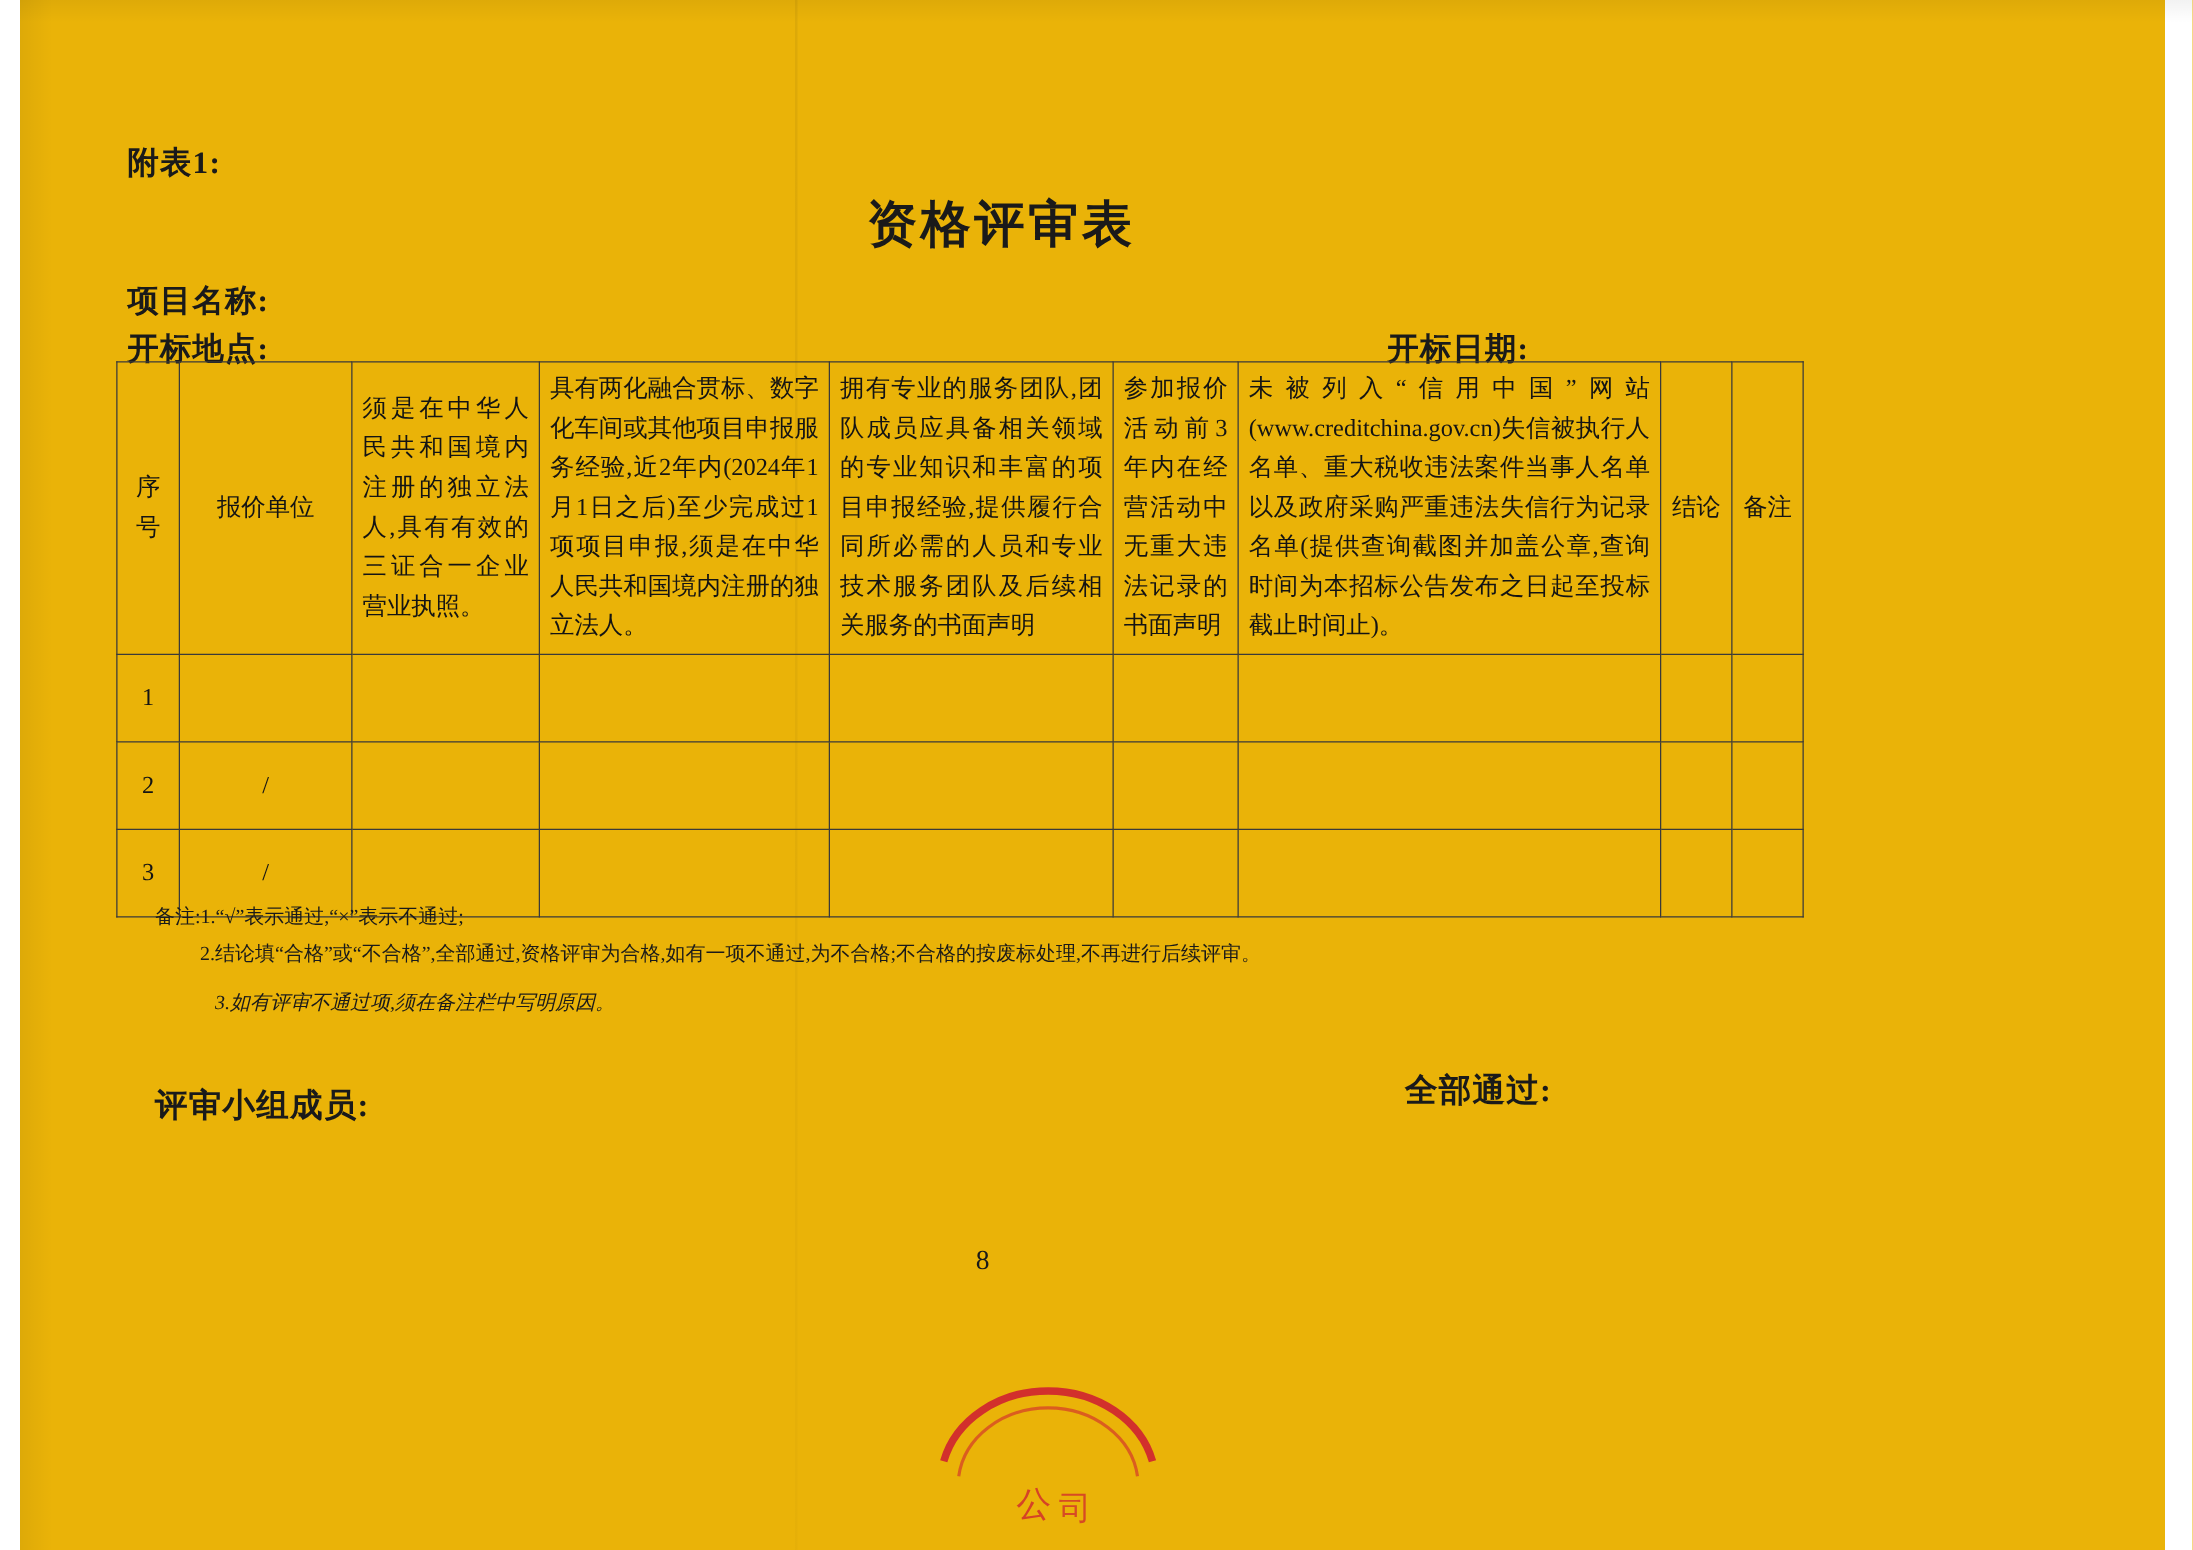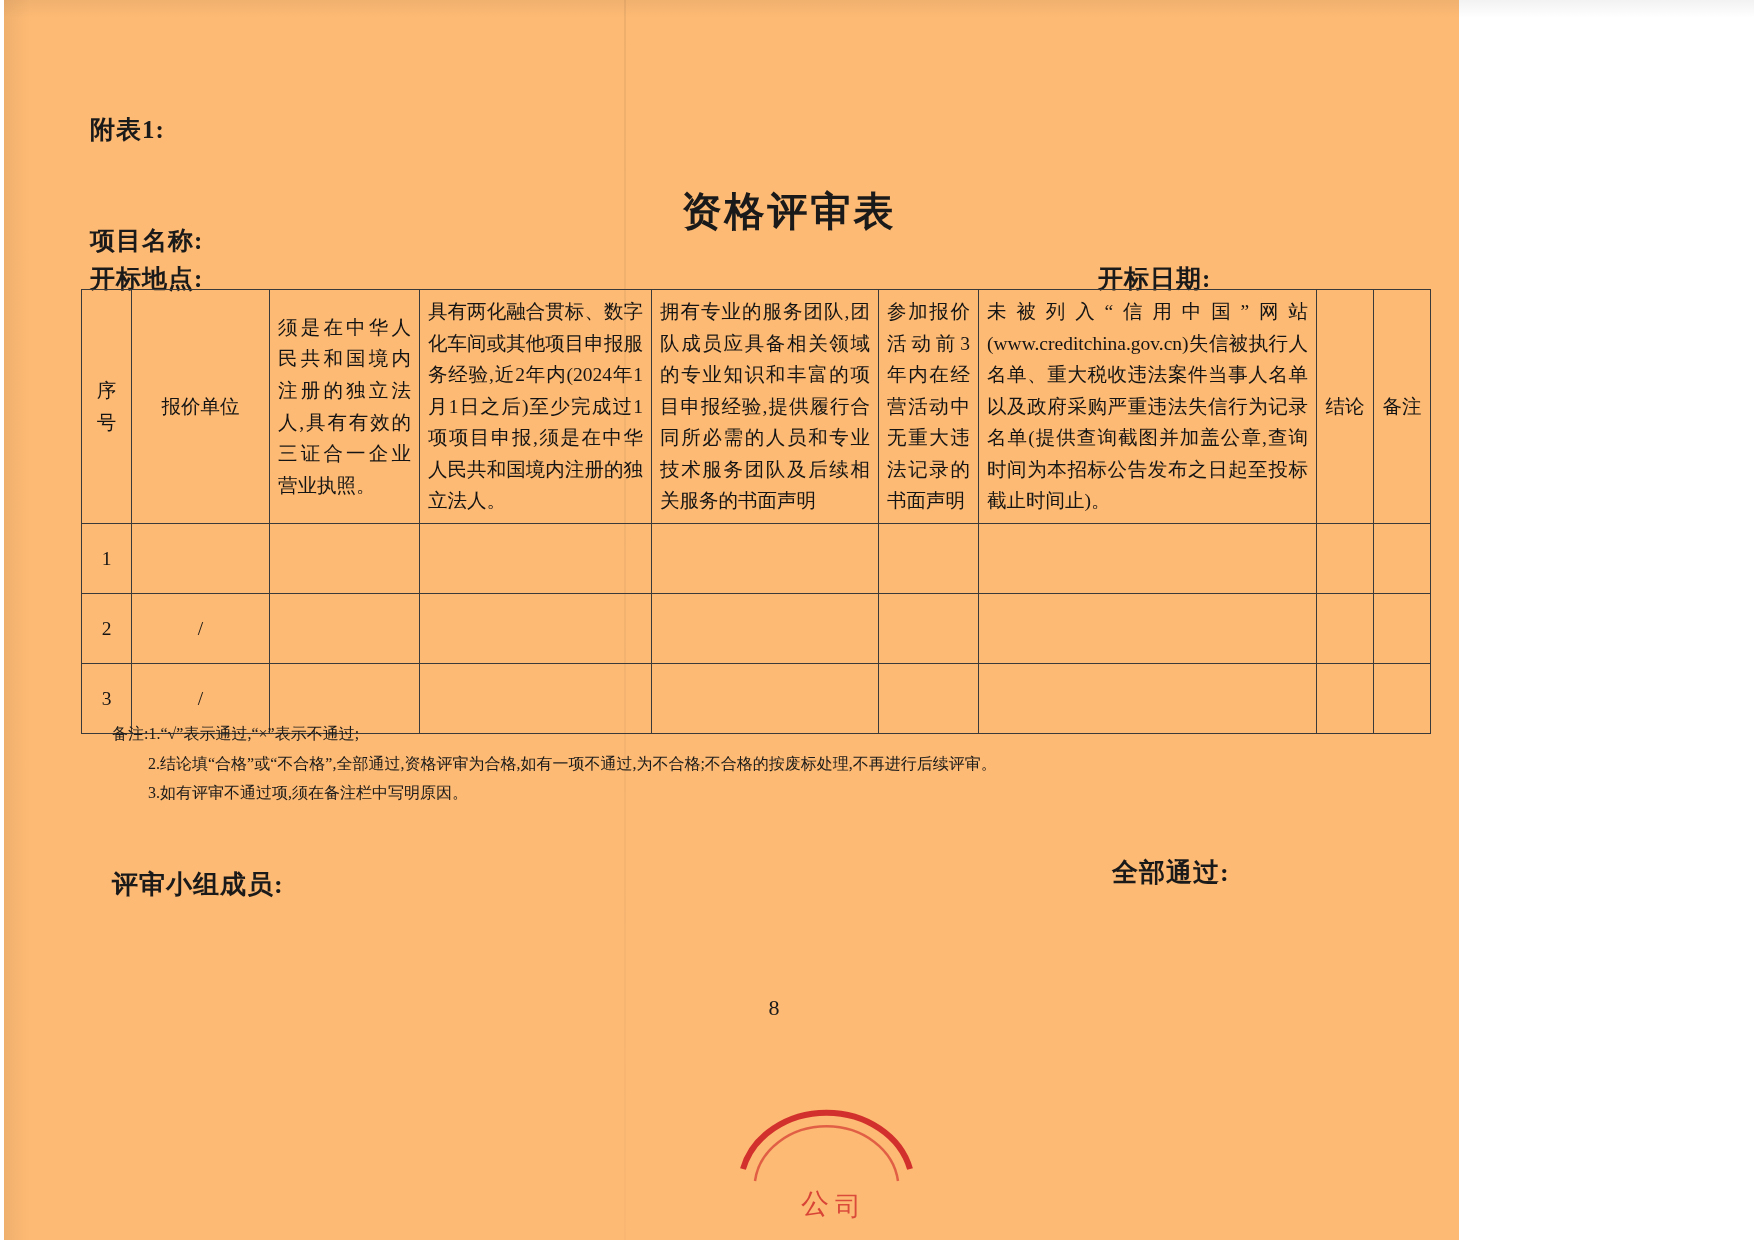--- a/index.html
+++ b/index.html
@@ -10,24 +10,24 @@
     width: 1754px;
     height: 1240px;
     background: #ffffff;
     font-family: "Liberation Serif", serif;
     color: #1a1a1a;
     position: relative;
     overflow: hidden;
   }
   .page {
     position: absolute;
-    left: 4px; top: 0;
-    width: 1455px;
+    left: 16px; top: 0;
+    width: 1716px;
     height: 1240px;
-    background: #fdba74;
+    background: #eab308;
   }
   
   .fold {
     position: absolute;
     top: 0;
     left: 620px;
     width: 2px;
     height: 1240px;
     background: linear-gradient(to bottom, rgba(0,0,0,0.06), rgba(0,0,0,0.02));
   }
@@ -53,21 +53,20 @@
 
   .doc-title {
     position: absolute;
     left: 0;
     top: 152px;
     width: 1570px;
     text-align: center;
     font-size: 40px;
     font-weight: bold;
     letter-spacing: 3px;
-    margin-top: 32px;
   }
   .field-name {
     position: absolute;
     left: 86px;
     top: 224px;
     font-size: 25px;
     font-weight: bold;
     letter-spacing: 1px;
   }
   .field-name-value {
@@ -154,21 +153,21 @@
   .notes {
     position: absolute;
     left: 108px;
     top: 720px;
     width: 1430px;
     font-size: 16px;
     line-height: 1.72;
   }
   .note-line1 { margin: 0 0 2px 0; }
   .note-line2 { margin: 0 0 2px 0; text-indent: 36px; }
-  .note-line3 { margin: 0; text-indent: 36px; }
+  .note-line3 { margin: 12px; text-indent: 36px; font-style: italic; }
 
   .signature-row {
     position: absolute;
     left: 108px;
     top: 855px;
     width: 1430px;
     font-size: 26px;
     font-weight: bold;
     letter-spacing: 1px;
   }

